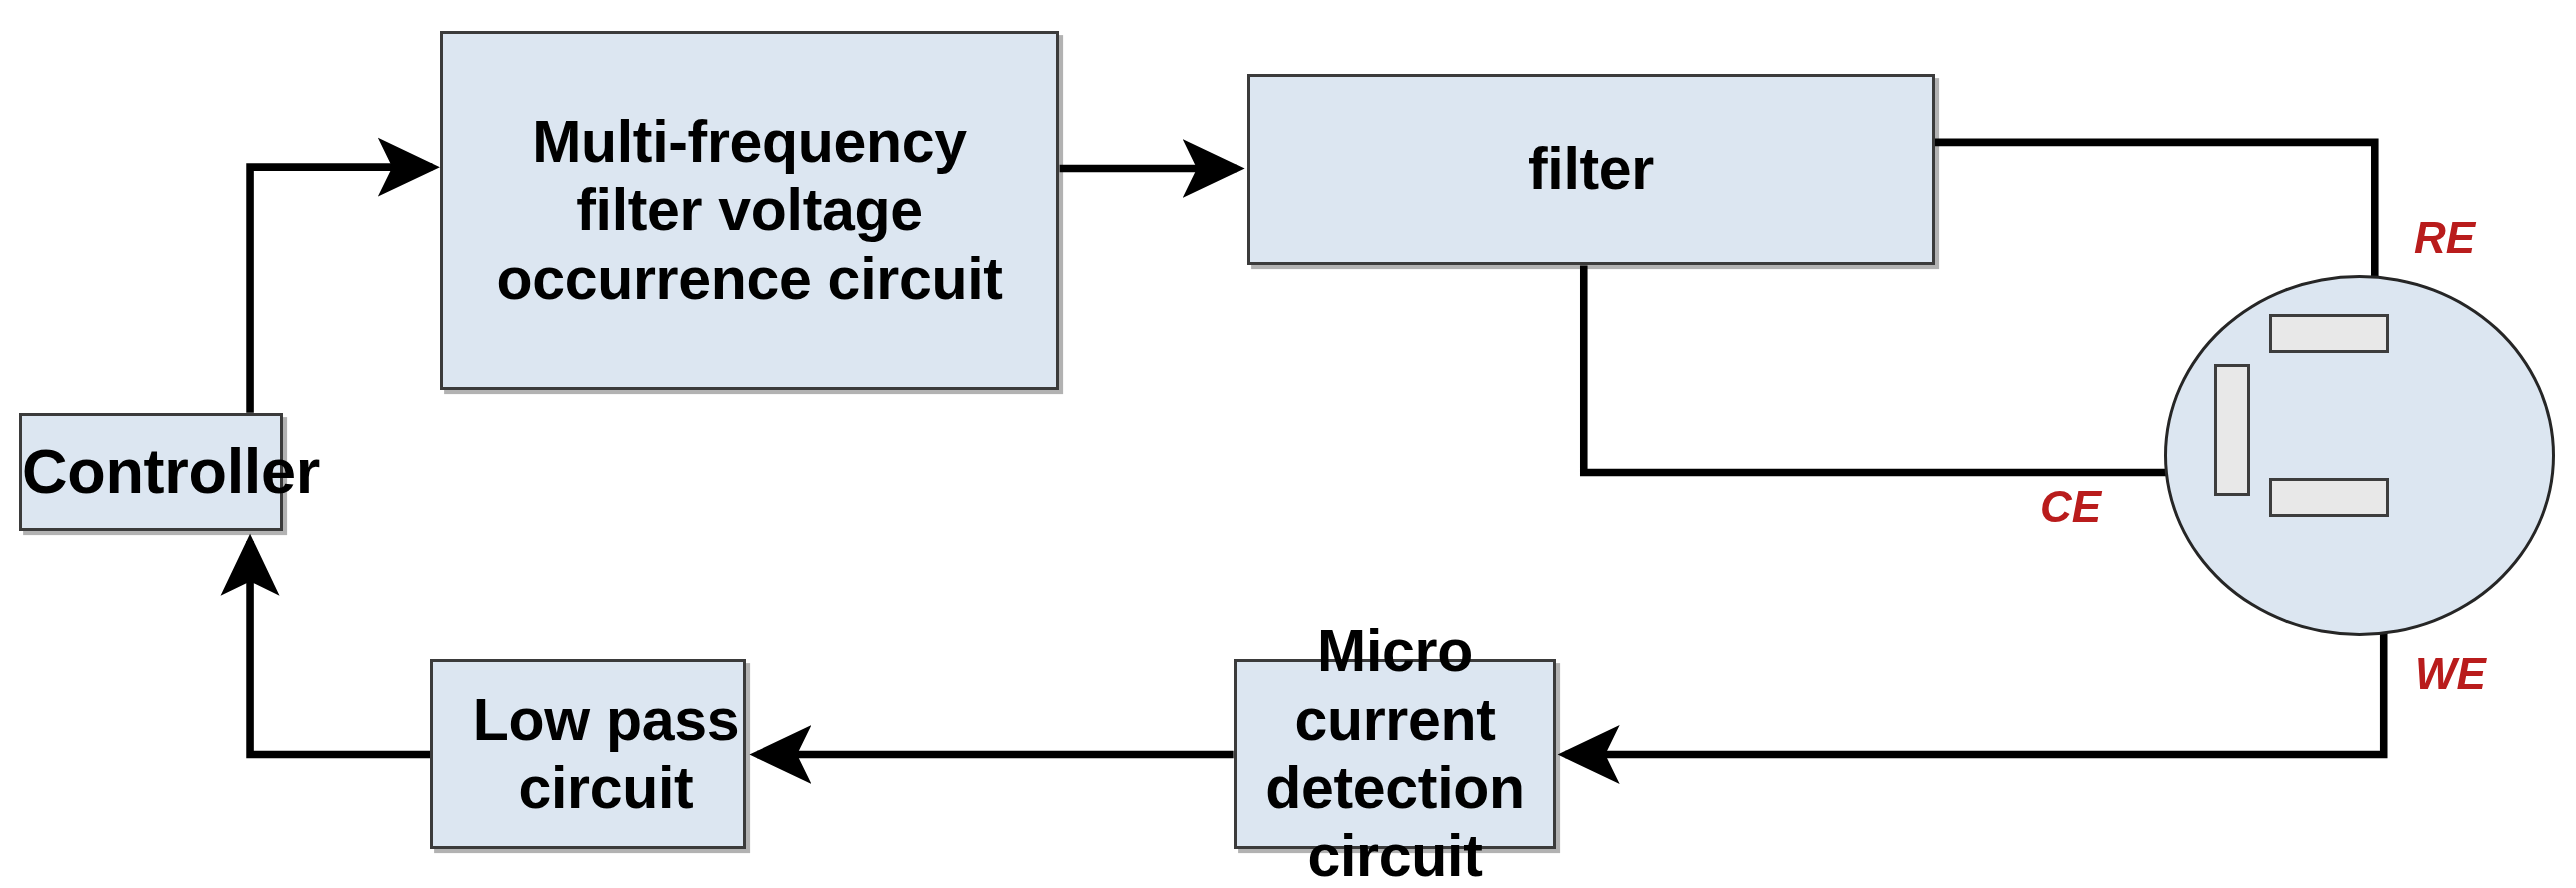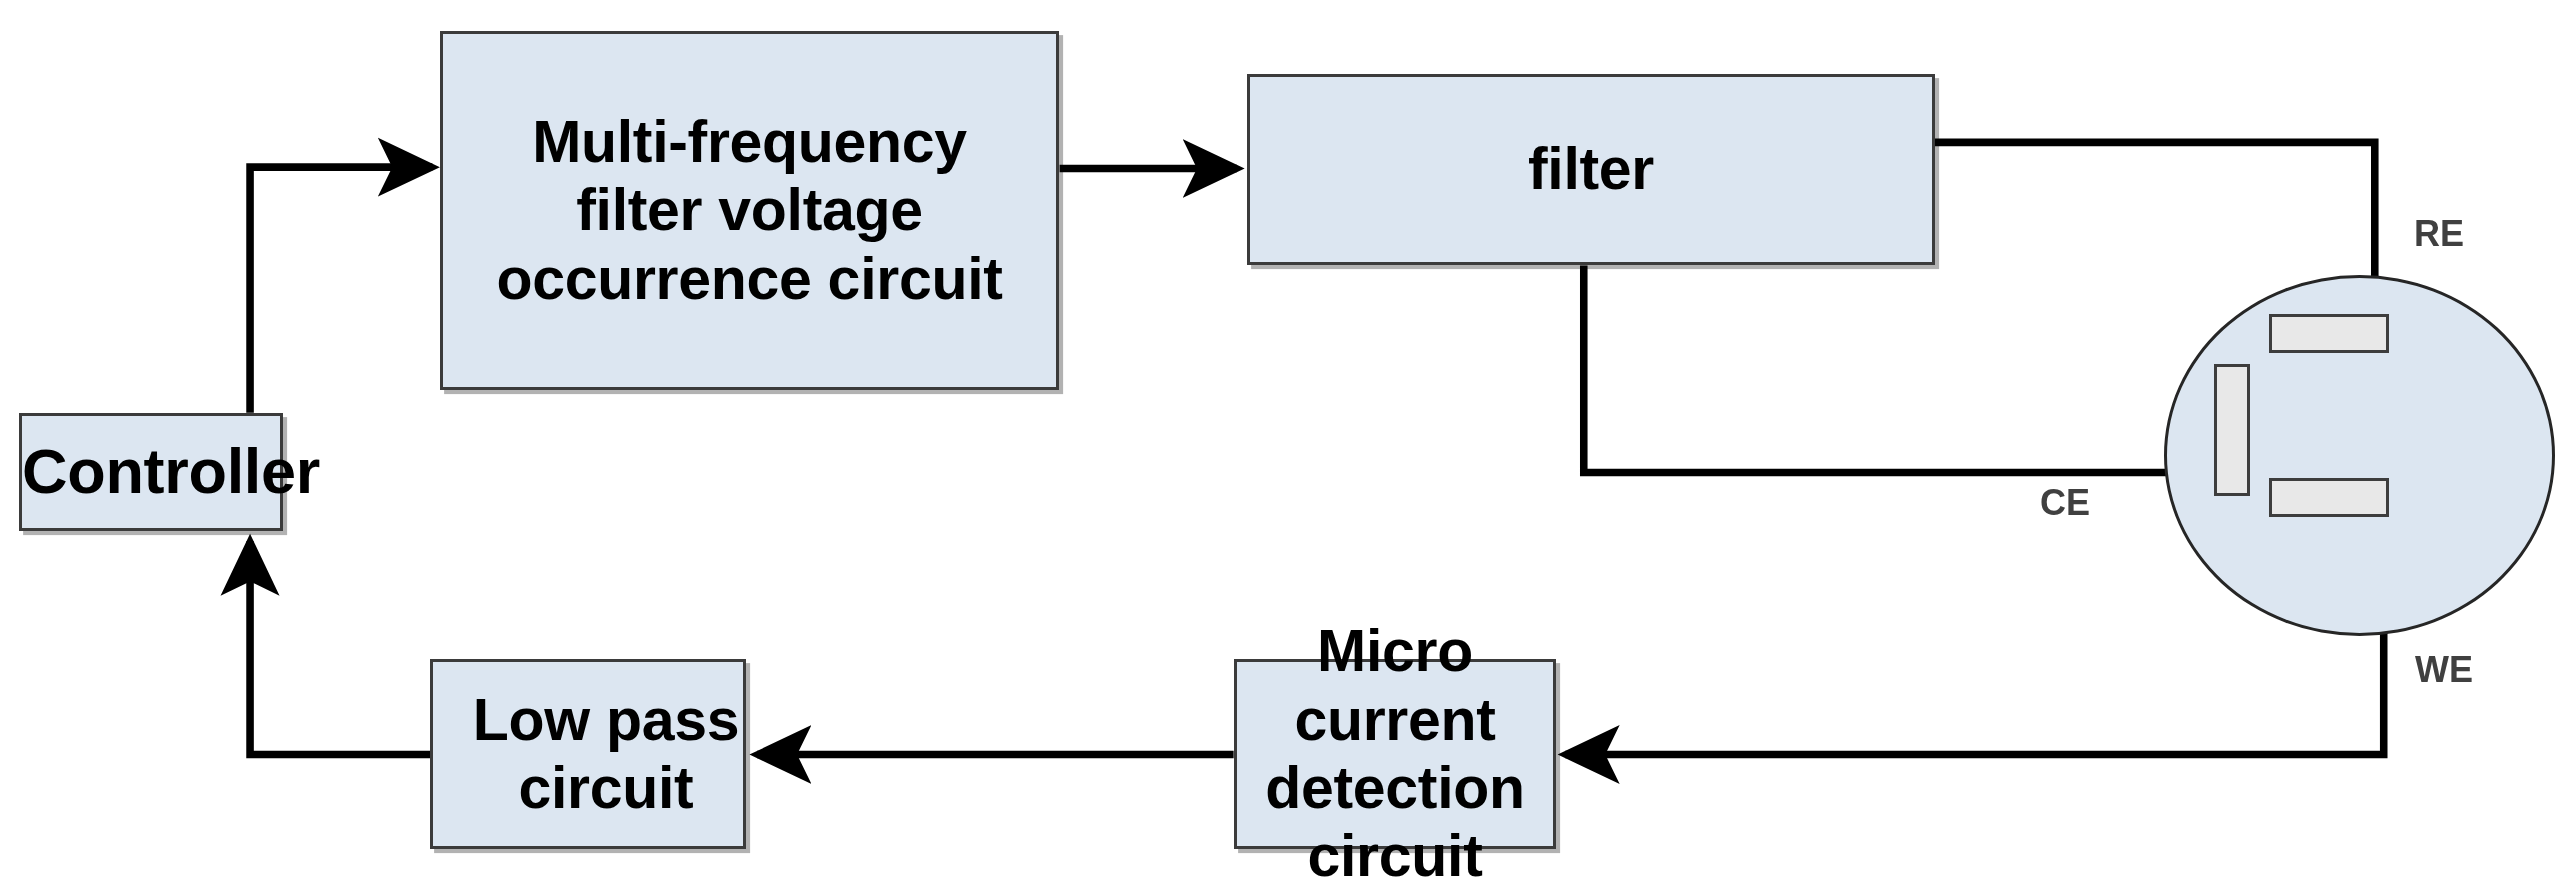--- a/index.html
+++ b/index.html
@@ -69,25 +69,26 @@
   }
   
   #electrode-ce { left: 47px;  top: 86px; width: 36px;  height: 132px; }
   
   #electrode-re { left: 102px; top: 36px;  width: 120px; height: 39px; }
   
   #electrode-we { left: 102px; top: 200px; width: 120px; height: 39px; }
 
   .node-label {
     position: absolute;
-    color: #404040;
+    color: #b91c1c;
     font-weight: 700;
-    font-size: 36px;
+    font-size: 44px;
     letter-spacing: 0px;
     white-space: nowrap;
+    font-style: italic;
   }
   #label-re { left: 2414px; top: 213px; }
   #label-ce { left: 2040px; top: 482px; }
   #label-we { left: 2415px; top: 649px; }
 </style>
 </head>
 <body>
 
 <div id="canvas">
 

